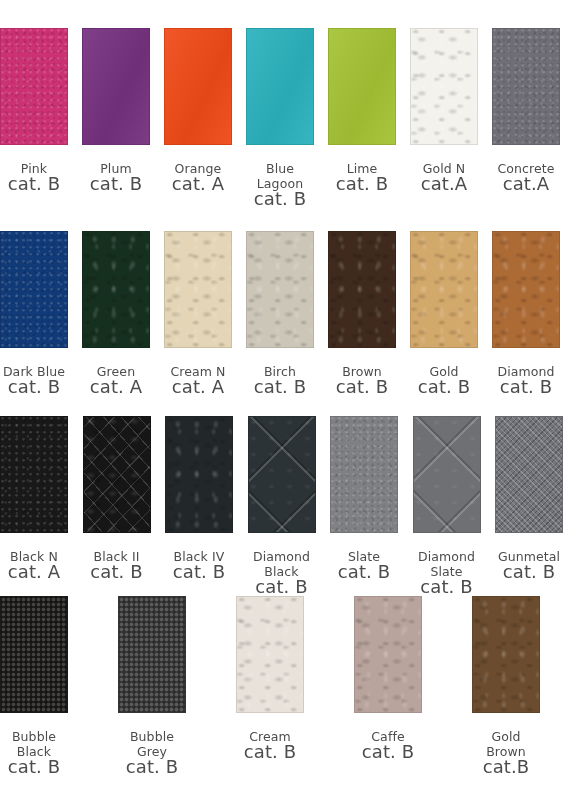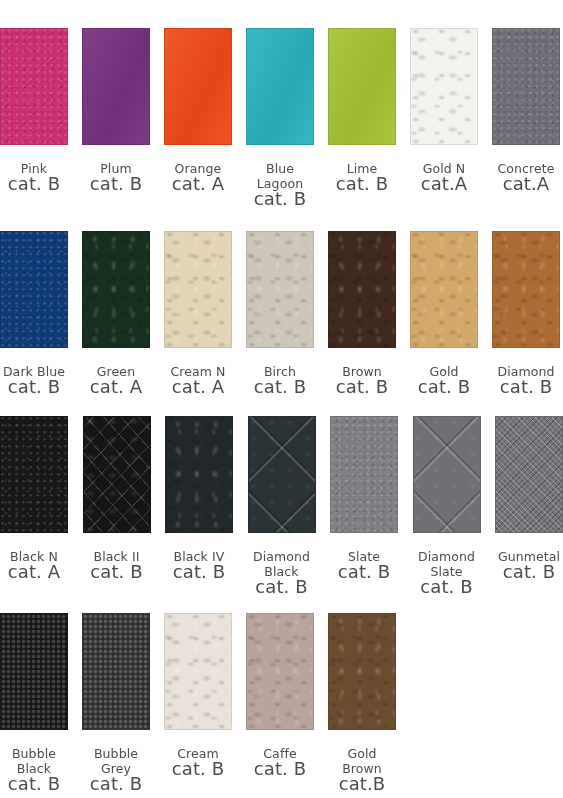--- a/index.html
+++ b/index.html
@@ -30,21 +30,21 @@
     width: 563px;
     display: flex;
     flex-direction: row;
     align-items: flex-start;
   }
 
   
   .row-0 { top: 28px;  }
   .row-1 { top: 231px; }
   .row-2 { top: 416px; justify-content: space-between; }
-  .row-3 { top: 613px; }
+  .row-3 { top: 596px; gap: 36px; }
 
   .swatch-cell {
     width: 68px;
     margin-right: 14px;
     display: flex;
     flex-direction: column;
     align-items: center;
     flex: 0 0 auto;
   }
   .swatch-cell:last-child { margin-right: 0; }

